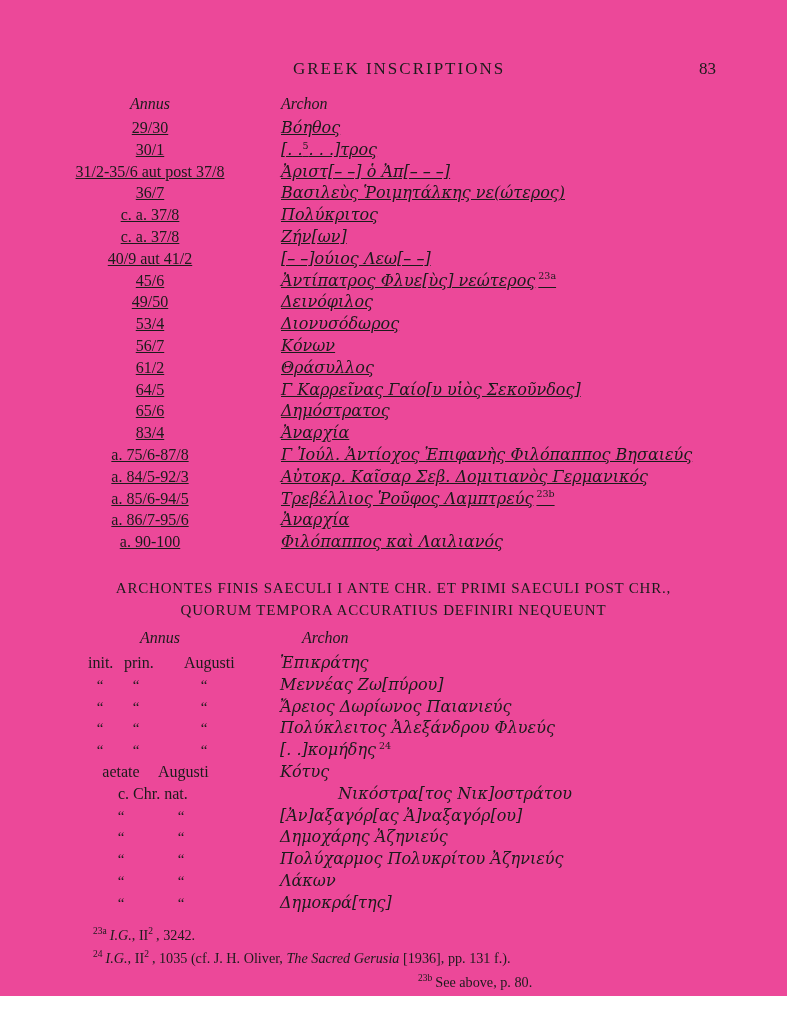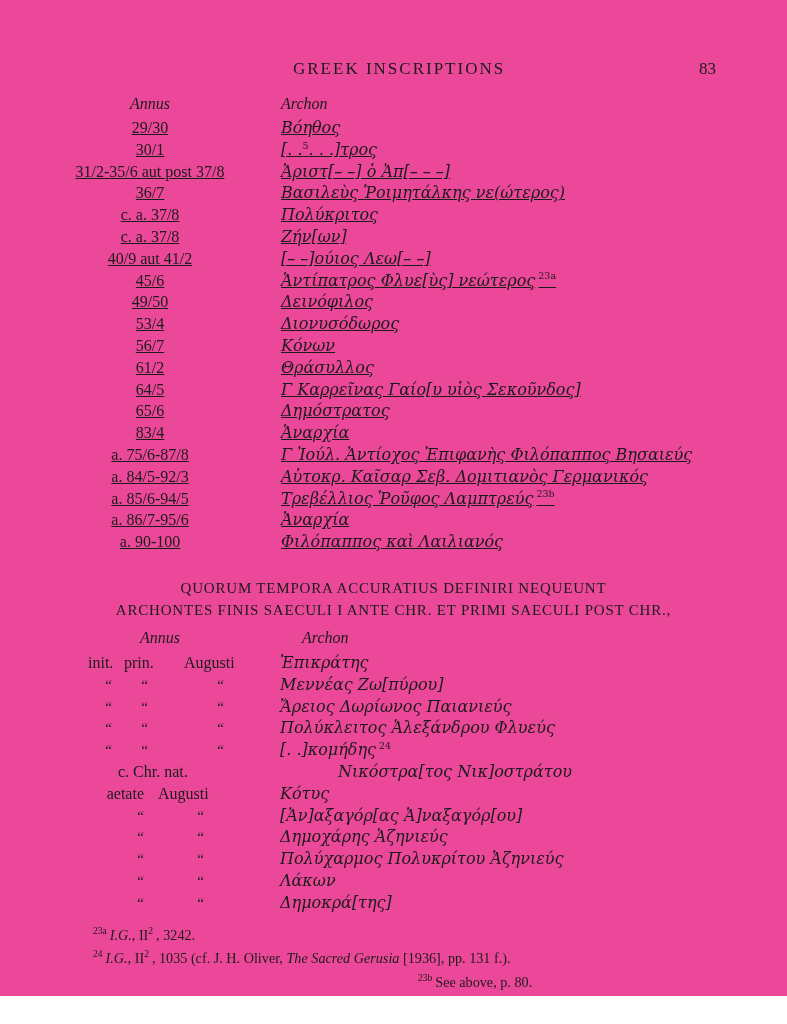--- a/index.html
+++ b/index.html
@@ -34,21 +34,21 @@
 
   
   .t2-header { position:absolute; top:629px; left:60px; display:flex; font-style:italic; font-size:16px; }
   .t2-header .h-annus { width:200px; text-align:center; }
   .t2-header .h-archon { margin-left:20px; padding-left:22px; }
   .t2-rows { position:absolute; top:653px; left:60px; }
   .t2-row { display:flex; height:21.8px; align-items:baseline; }
   .t2-annus { width:200px; font-size:16px; white-space:nowrap; }
   .t2-archon { margin-left:20px; font-size:16px; }
 
-  .wbox { display:inline-block; text-align:right; white-space:nowrap; }
+  .wbox { display:inline-block; text-align:center; white-space:nowrap; }
   .b3-1 { margin-left:28px; width:24px; }
   .b3-2 { margin-left:12px;  width:24px; }
   .b3-3 { margin-left:36px; width:40px; }
   .b2-1 { margin-left:38px; width:46px; }
   .b2-2 { margin-left:14px; width:46px; }
   .chrnat { padding-left:58px; }
   .dit { font-size:15px; }
 
   sup { font-size:9.5px; line-height:0; vertical-align:super; font-style:normal; }
   sup.fnref { margin-left:3px; }
@@ -152,22 +152,22 @@
         <div class="t1-annus">a. 86/7-95/6</div>
         <div class="t1-archon greek"><span>Ἀναρχία</span></div>
       </div>
       <div class="t1-row">
         <div class="t1-annus">a. 90-100</div>
         <div class="t1-archon greek"><span>Φιλόπαππος καὶ Λαιλιανός</span></div>
       </div>
     </div>
 
   <div class="section-heading">
+    <div>ARCHONTES FINIS SAECULI I ANTE CHR. ET PRIMI SAECULI POST CHR.,</div>
     <div>QUORUM TEMPORA ACCURATIUS DEFINIRI NEQUEUNT</div>
-    <div>ARCHONTES FINIS SAECULI I ANTE CHR. ET PRIMI SAECULI POST CHR.,</div>
   </div>
 
   <div class="t2-header">
     <span class="h-annus">Annus</span>
     <span class="h-archon">Archon</span>
   </div>
 
   <div class="t2-rows" id="t2-rows">
       <div class="t2-row">
         <div class="t2-annus"><span class="wbox b3-1">init.</span><span class="wbox b3-2">prin.</span><span class="wbox b3-3">Augusti</span></div>
@@ -183,26 +183,26 @@
       </div>
       <div class="t2-row">
         <div class="t2-annus"><span class="wbox b3-1 dit">“</span><span class="wbox b3-2 dit">“</span><span class="wbox b3-3 dit">“</span></div>
         <div class="t2-archon greek"><span>Πολύκλειτος Ἀλεξάνδρου Φλυεύς</span></div>
       </div>
       <div class="t2-row">
         <div class="t2-annus"><span class="wbox b3-1 dit">“</span><span class="wbox b3-2 dit">“</span><span class="wbox b3-3 dit">“</span></div>
         <div class="t2-archon greek"><span>[. .]κομήδης</span><sup class="fnref">24</sup></div>
       </div>
       <div class="t2-row">
+        <div class="t2-annus"><span class="wbox b2-1">aetate</span><span class="wbox b2-2">Augusti</span></div>
+        <div class="t2-archon greek"><span>Κότυς</span></div>
+      </div>
+      <div class="t2-row">
         <div class="t2-annus chrnat">c. Chr. nat.</div>
         <div class="t2-archon greek"><span>Νικόστρα[τος Νικ]οστράτου</span></div>
-      </div>
-      <div class="t2-row">
-        <div class="t2-annus"><span class="wbox b2-1">aetate</span><span class="wbox b2-2">Augusti</span></div>
-        <div class="t2-archon greek"><span>Κότυς</span></div>
       </div>
       <div class="t2-row">
         <div class="t2-annus"><span class="wbox b2-1 dit">“</span><span class="wbox b2-2 dit">“</span></div>
         <div class="t2-archon greek"><span>[Ἀν]αξαγόρ[ας Ἀ]ναξαγόρ[ου]</span></div>
       </div>
       <div class="t2-row">
         <div class="t2-annus"><span class="wbox b2-1 dit">“</span><span class="wbox b2-2 dit">“</span></div>
         <div class="t2-archon greek"><span>Δημοχάρης Ἀζηνιεύς</span></div>
       </div>
       <div class="t2-row">

